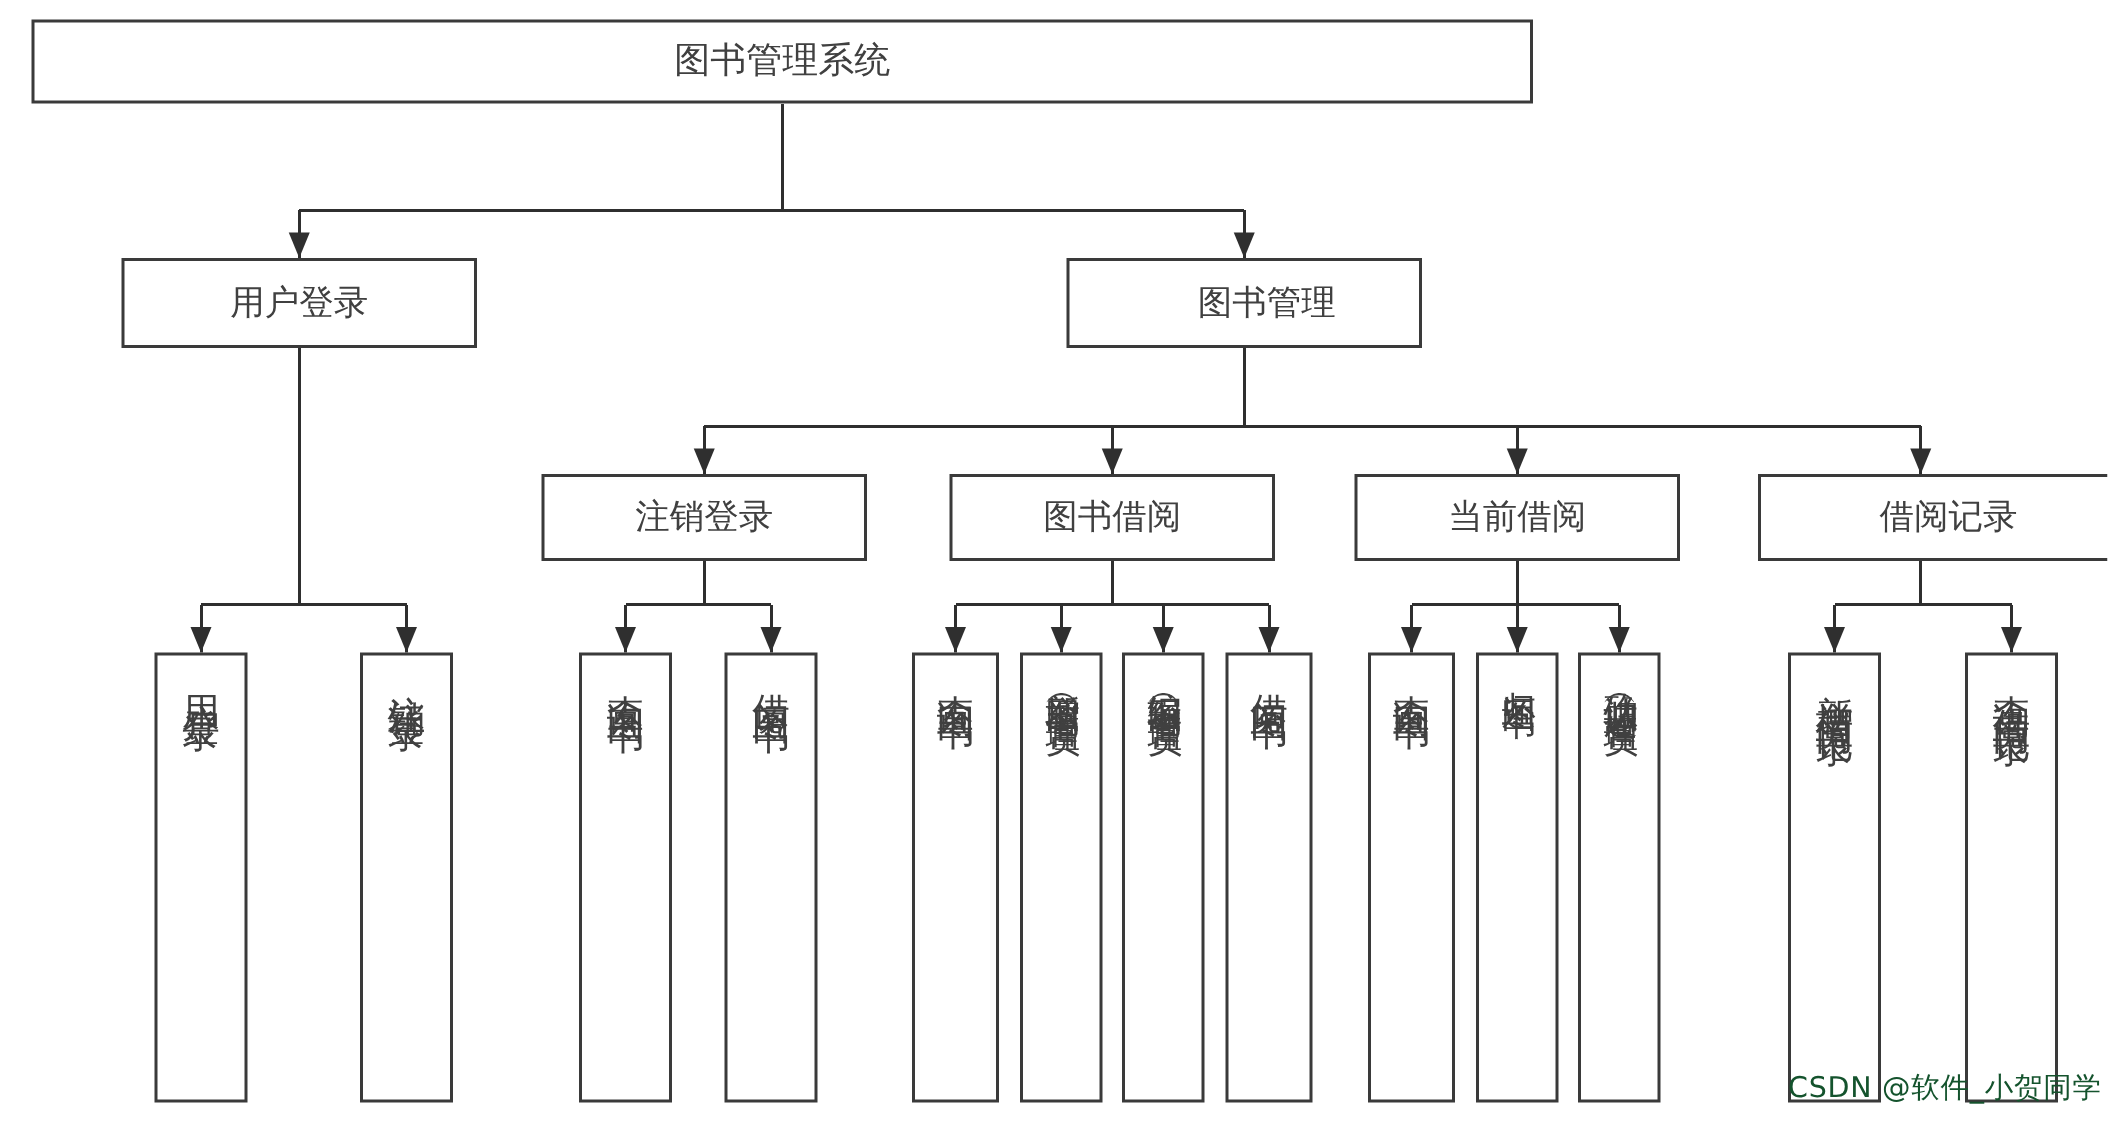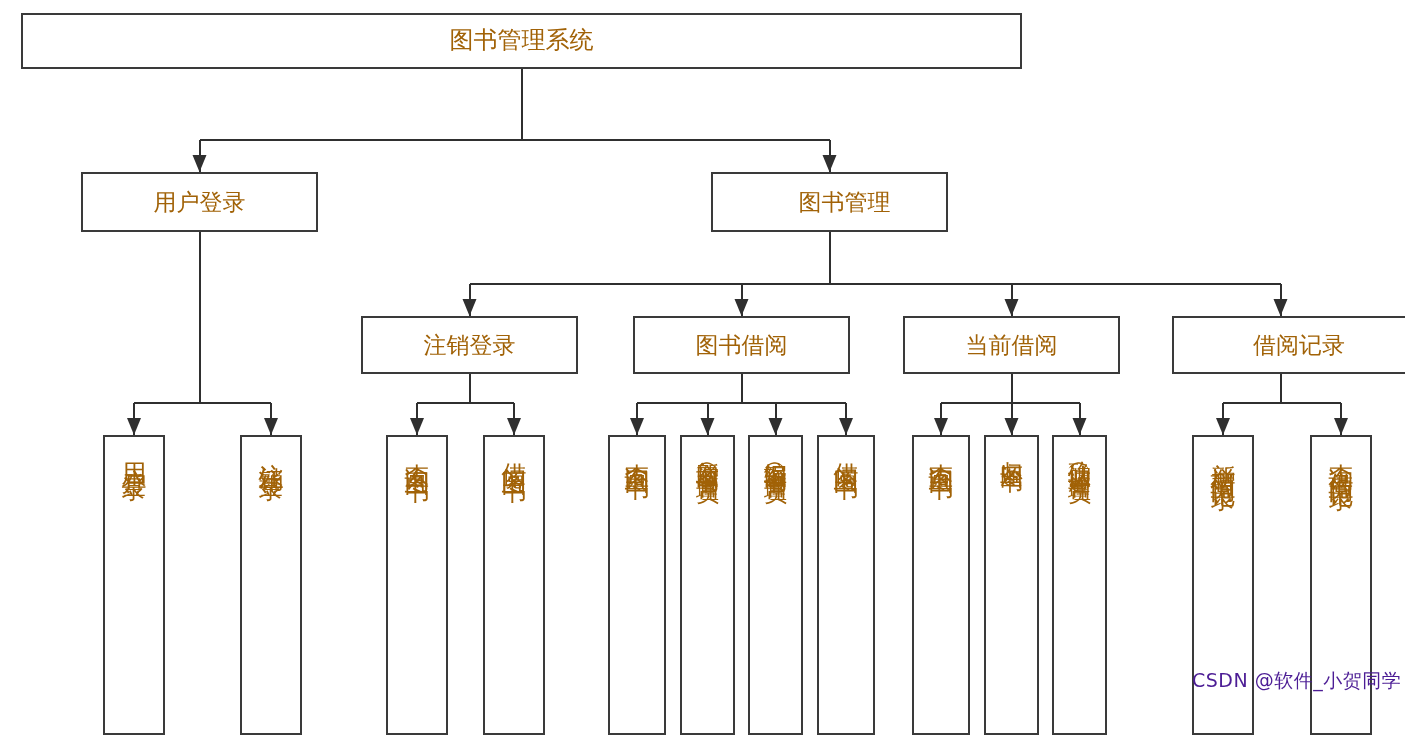--- a/index.html
+++ b/index.html
@@ -26,21 +26,21 @@
     pointer-events: none;
   }
   .node {
     position: absolute;
     box-sizing: border-box;
     border: 2px solid #3a3a3a;
     background: #ffffff;
     display: flex;
     align-items: center;
     justify-content: center;
-    color: #a16207;
+    color: #404040;
   }
   .node .label {
     display: block;
     text-align: center;
     line-height: 1.22;
     white-space: pre;
   }
   .node.horiz .label {
     font-size: 23px;
   }
@@ -141,21 +141,21 @@
       </div>
       <div class="node horiz" style="left: 81px; top: 172px; width: 237px; height: 60px;">
         <span class="label">用户登录</span>
       </div>
       <div class="node horiz" style="left: 711px; top: 172px; width: 237px; height: 60px; padding-left: 30px;">
         <span class="label">图书管理</span>
       </div>
       <div class="node horiz" style="left: 361px; top: 316px; width: 217px; height: 58px;">
         <span class="label">注销登录</span>
       </div>
-      <div class="node horiz" style="left: 633px; top: 316px; width: 217px; height: 58px;">
+      <div class="node horiz" style="left: 633px; top: 316px; width: 217px; height: 58px; font-family: Liberation Serif, serif;">
         <span class="label">图书借阅</span>
       </div>
       <div class="node horiz" style="left: 903px; top: 316px; width: 217px; height: 58px; justify-content: center;">
         <span class="label">当前借阅</span>
       </div>
       <div class="node horiz" style="left: 1172px; top: 316px; width: 254px; height: 58px;">
         <span class="label">借阅记录</span>
       </div>
       <div class="node vert" style="left: 103px; top: 435px; width: 62px; height: 300px;">
         <span class="label">用户登录</span>
@@ -191,15 +191,15 @@
         <span class="label">确认归还（管理员）</span>
       </div>
       <div class="node vert" style="left: 1192px; top: 435px; width: 62px; height: 300px;">
         <span class="label">新增借阅记录</span>
       </div>
       <div class="node vert" style="left: 1310px; top: 435px; width: 62px; height: 300px;">
         <span class="label">查询借阅记录</span>
       </div>
     </div>
 
-  <div class="watermark" style="left: 1192px; top: 668px; color: #4c1d95;">CSDN @软件_小贺同学</div>
+  <div class="watermark" style="left: 1192px; top: 712px; color: #14532d;">CSDN @软件_小贺同学</div>
 
 </div>
 
 </body></html>

